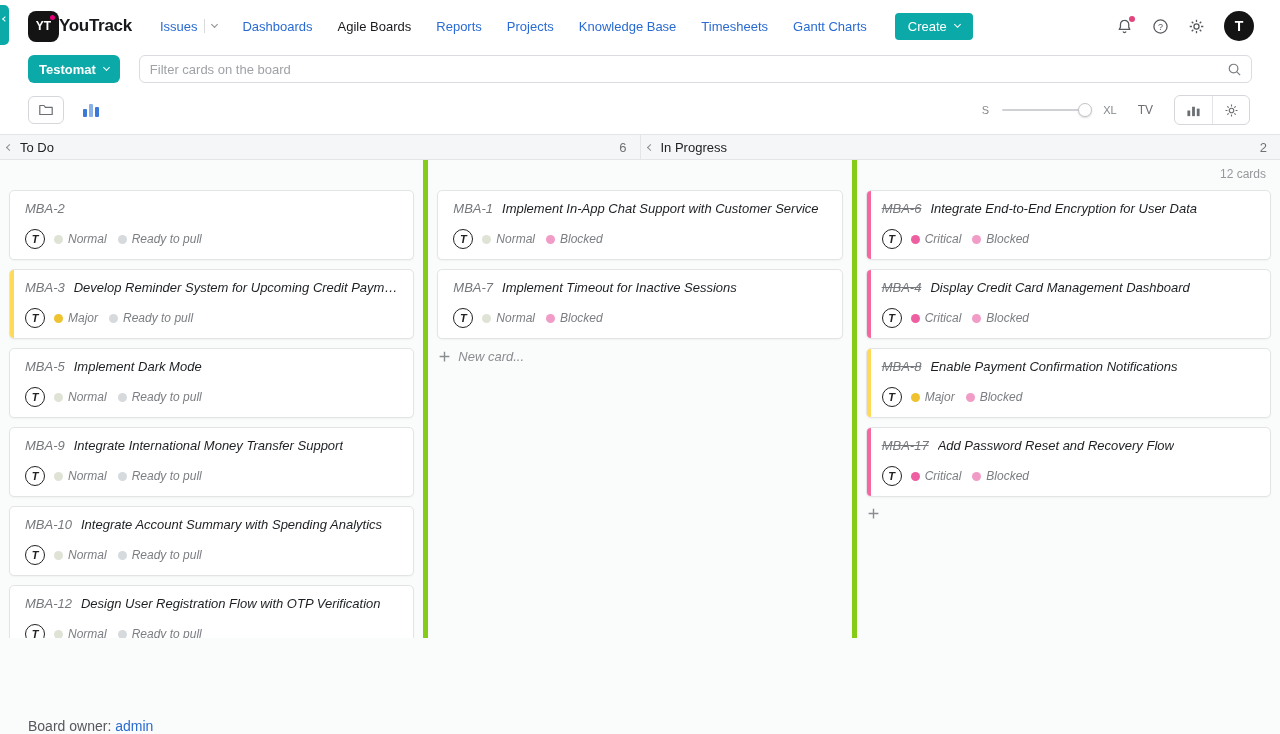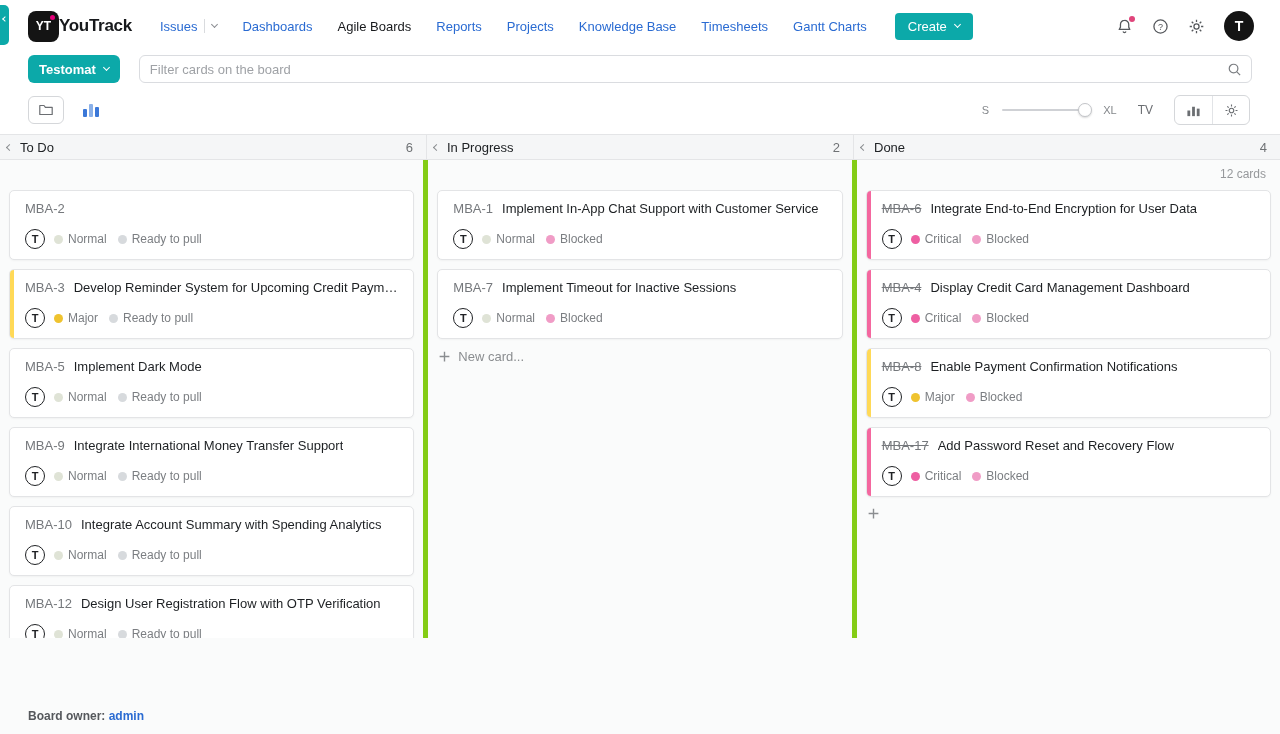--- a/index.html
+++ b/index.html
@@ -120,21 +120,21 @@
   }
   .col-header {
     flex:1 1 0; display:flex; align-items:center; gap:8px; padding:0 13px 0 7px;
     font-size:13px; color:#202326; cursor:pointer;
   }
   .col-header + .col-header { border-left:1px solid #e4e5e7; }
   .col-header .chev { color:#8a8d90; width:5px; height:5px; }
   .col-count { margin-left:auto; color:#6f7275; }
 
   .columns { display:flex; height:478px; position:relative; }
-  .column { flex:1 1 0; padding-top:30px; overflow:hidden; }
+  .column { flex:1 1 0; padding-top:30px; overflow:hidden;font-style:italic; }
   .column + .column { border-left:5px solid #84cc16; }
   .cards-meta { position:absolute; top:7px; right:14px; font-size:12px; color:#96989b; }
   .card-list { display:flex; flex-direction:column; gap:9px; padding:0 9px; }
 
   .card {
     background:#fff; border:1px solid #e3e4e6; border-radius:5px;
     padding:10px 12px 10px 15px; position:relative;
     box-shadow:0 1px 2px rgba(0,0,0,.04); cursor:pointer;
   }
   .card-accent { position:absolute; left:0; top:0; bottom:0; width:4px; border-radius:4px 0 0 4px; }
@@ -150,21 +150,21 @@
   }
   .dot { width:9px; height:9px; border-radius:50%; flex:none; margin-right:5px; }
   .meta-label { margin-right:11px; }
 
   .add-card {
     margin:10px 10px 0; display:flex; align-items:center; gap:7px;
     color:#8a8d90; font-size:13px; cursor:pointer; width:max-content; min-width:14px;
   }
 
   
-  .board-footer { position:absolute; left:28px; bottom:11px; font-size:12px; color:#55585c;font-weight:bold; }
+  .board-footer { position:absolute; left:28px; bottom:0; font-size:14px; color:#55585c; }
   .board-footer a { color:var(--link-blue,#2a6bd2); text-decoration:none; cursor:pointer; }
 </style>
 </head>
 <body>
 
 <div class="sidebar-handle">
   <span class="chev left"></span>
 </div>
 
 <header class="topnav">
@@ -287,25 +287,20 @@
     <div class="col-header">
       <span class="chev left"></span>
       <span>To Do</span>
       <span class="col-count">6</span>
     </div>
     <div class="col-header">
       <span class="chev left"></span>
       <span>In Progress</span>
       <span class="col-count">2</span>
     </div>
-    <div class="col-header">
-      <span class="chev left"></span>
-      <span>Done</span>
-      <span class="col-count">4</span>
-    </div>
   </div>
 
   <div class="columns">
     <span class="cards-meta">12 cards</span>
 
     <div class="column">
       <div class="card-list">
   <div class="card">
     <span class="card-accent" style="background: transparent;"></span>
     <div class="card-top">

